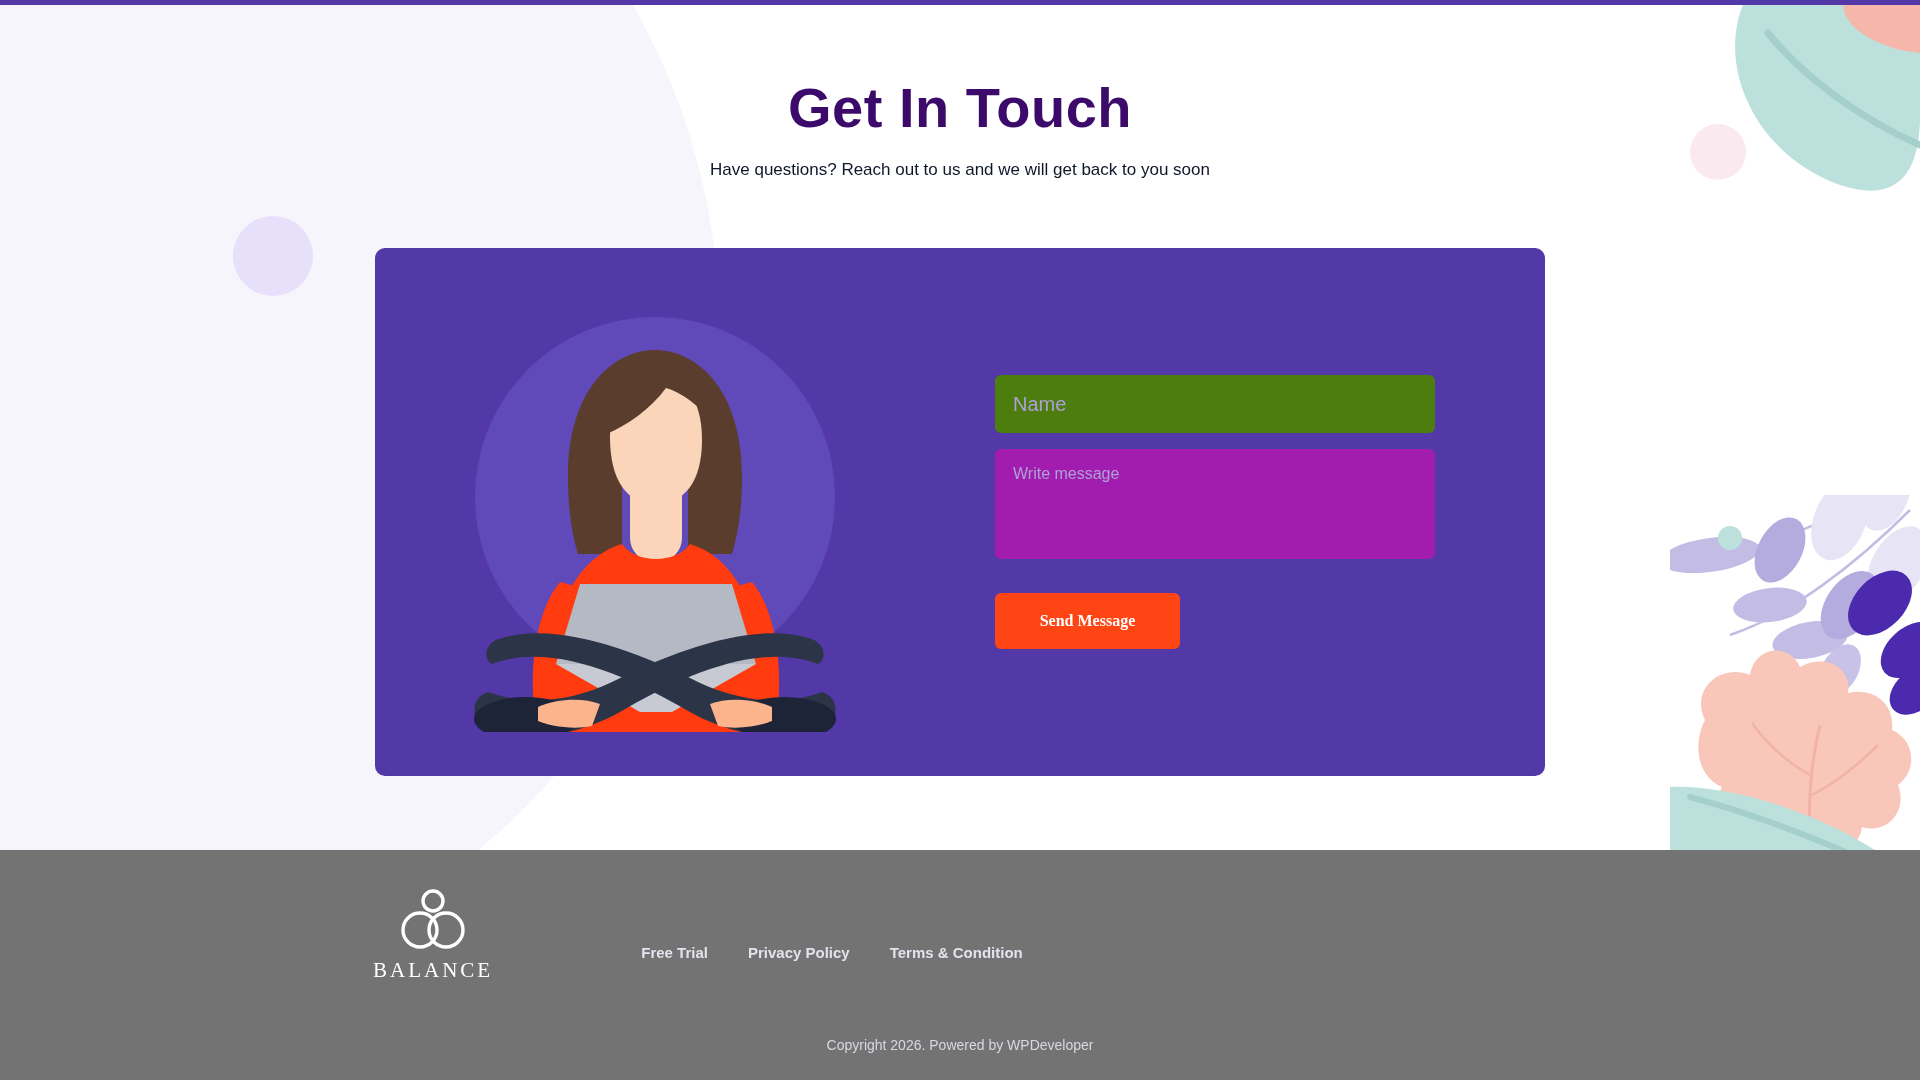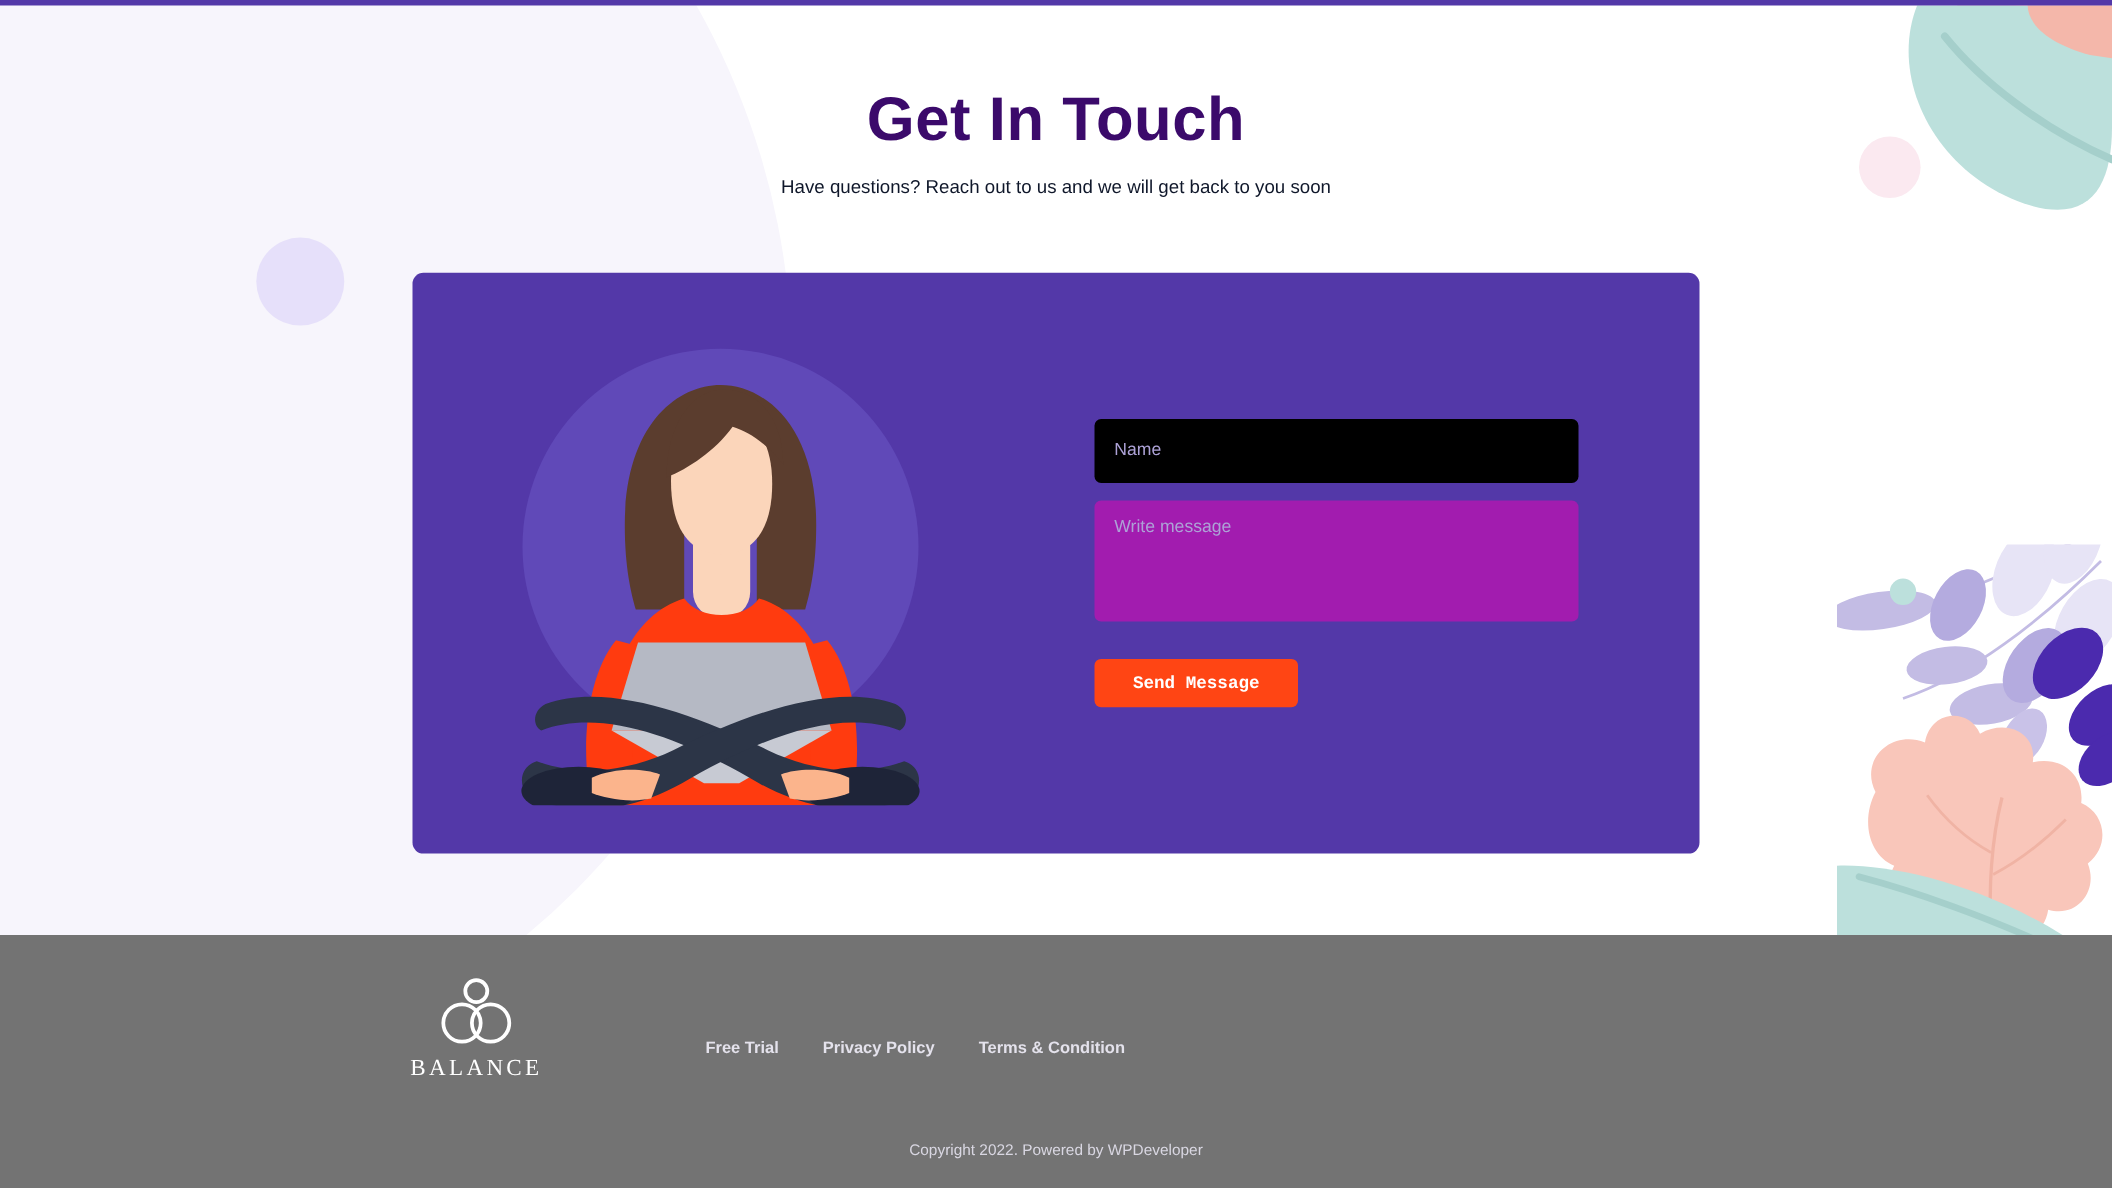--- a/index.html
+++ b/index.html
@@ -83,48 +83,48 @@
     display:flex; align-items:center; justify-content:center;
   }
   .form-wrap{
     width:610px;
     padding-left:60px;
     display:flex; flex-direction:column;
     gap:16px;
   }
   .field{
     width:440px; height:58px;
-    background:#000000;
+    background:#4d7c0f;
     border:none; border-radius:6px;
     color:#ffffff;
     font-family:"Liberation Sans", sans-serif;
-    font-size:16px;
+    font-size:20px;
     padding:0 18px;
     outline:none;
   }
   .field::placeholder{ color:#ADA2D6; }
   .field-area{
     width:440px; height:110px;
     background:#a21caf;
     border:none; border-radius:6px;
     color:#ffffff;
     font-family:"Liberation Sans", sans-serif;
     font-size:16px;
     padding:16px 18px;
     outline:none;
     resize:none;
   }
   .field-area::placeholder{ color:#ADA2D6; }
   .send-btn{
     margin-top:18px;
-    width:185px; height:44px;
+    width:185px; height:56px;
     background:#FF4514;
     border:none; border-radius:6px;
     color:#ffffff;
-    font-family:Liberation Mono, monospace;
+    font-family:Liberation Serif, serif;
     font-size:16px; font-weight:bold;
     cursor:pointer;
   }
 
   
   .footer{
     position:absolute; left:0; top:850px;
     width:1920px; height:230px;
     background:#737373;
     color:#ffffff;
@@ -267,14 +267,14 @@
     </svg>
     <div class="brand-name">BALANCE</div>
   </div>
 
   <div class="flinks">
     <a class="flink" href="#">Free Trial</a>
     <a class="flink" href="#">Privacy Policy</a>
     <a class="flink" href="#">Terms &amp; Condition</a>
   </div>
 
-  <div class="copyright">Copyright 2022. Powered by WPDeveloper</div>
+  <div class="copyright">Copyright 2026. Powered by WPDeveloper</div>
 </div>
 
 </body></html>

